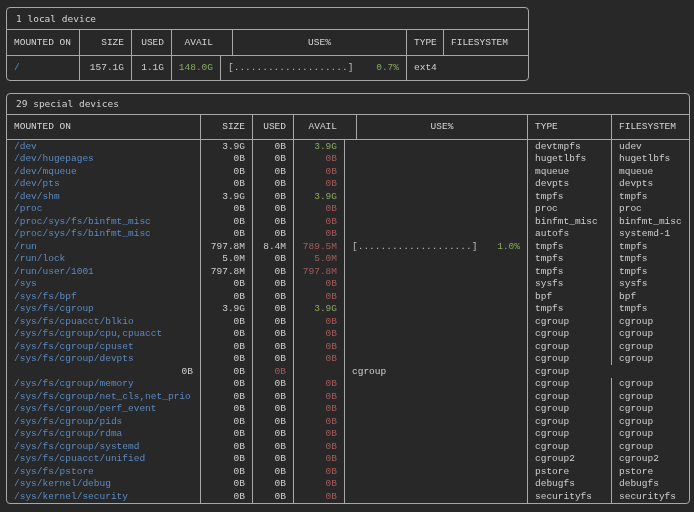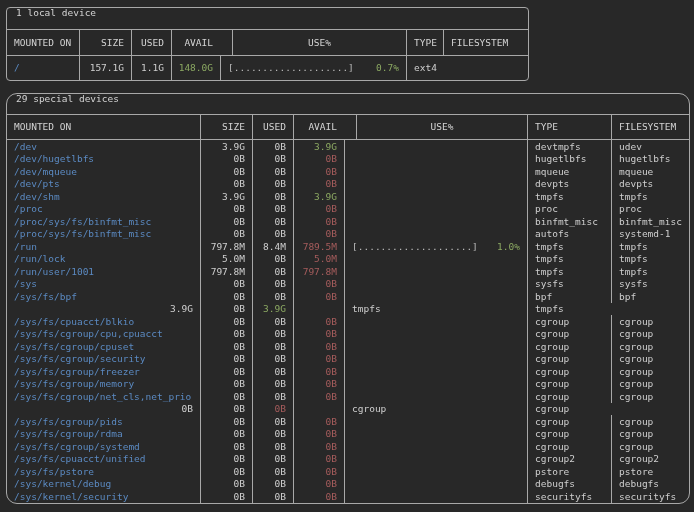--- a/index.html
+++ b/index.html
@@ -5,24 +5,24 @@
   html,body{margin:0;padding:0;}
   body{
     width:694px;height:512px;box-sizing:border-box;
     background:#282828;color:#cfcfcf;
     padding:7px 6px;
     font-family:"DejaVu Sans Mono", monospace;
     font-size:9.5px;line-height:1;
   }
   .tbl{border:1px solid #a8a8a8;border-radius:4px;overflow:hidden;background:#282828;}
   .t1{width:521px;margin-bottom:12px;}
-  .t2{width:682px;border-radius:11px;}
-  .title-row{display:flex;align-items:flex-start;padding:0 9px;border-bottom:1px solid #a8a8a8;height:21px;color:#d4d4d4;}
+  .t2{width:682px;}
+  .title-row{display:flex;align-items:center;padding:0 9px;border-bottom:1px solid #a8a8a8;height:21px;color:#d4d4d4;}
   .t2 .title-row{height:20px;}
-  .grid-row{display:grid;}
+  .grid-row{display:grid;font-family:Liberation Mono, monospace;}
   .t1 .grid-row{grid-template-columns:72px 52px 40px 49px 186px 37px 85px;}
   .t2 .grid-row{grid-template-columns:193px 52px 41px 51px 183px 84px 78px;}
   .header-row{border-bottom:1px solid #a8a8a8;}
   .cell{display:flex;align-items:center;padding:0 7px;overflow:hidden;white-space:nowrap;}
   .cell + .cell{border-left:1px solid #a8a8a8;}
   .t1 .header-row .cell{height:25px;}
   .t2 .header-row .cell{height:24px;}
   .t1 .rows .cell{height:24px;}
   .t2 .rows .cell{height:12.5px;}
   .cell.r{justify-content:flex-end;}
@@ -89,21 +89,21 @@
     <div class="cell r">0B</div>
     <div class="cell r avail green">3.9G</div>
     <div class="cell usecell">
       <span class="bar"></span>
       <span class="pct"></span>
     </div>
     <div class="cell">devtmpfs</div>
     <div class="cell fs">udev</div>
   </div>
         <div class="grid-row data-row">
-    <div class="cell path">/dev/hugetlbfs</div>
+    <div class="cell path">/dev/hugepages</div>
     <div class="cell r">0B</div>
     <div class="cell r">0B</div>
     <div class="cell r avail red">0B</div>
     <div class="cell usecell">
       <span class="bar"></span>
       <span class="pct"></span>
     </div>
     <div class="cell">hugetlbfs</div>
     <div class="cell fs">hugetlbfs</div>
   </div>
@@ -233,20 +233,21 @@
     <div class="cell r">0B</div>
     <div class="cell r avail red">0B</div>
     <div class="cell usecell">
       <span class="bar"></span>
       <span class="pct"></span>
     </div>
     <div class="cell">bpf</div>
     <div class="cell fs">bpf</div>
   </div>
         <div class="grid-row data-row">
+    <div class="cell path">/sys/fs/cgroup</div>
     <div class="cell r">3.9G</div>
     <div class="cell r">0B</div>
     <div class="cell r avail green">3.9G</div>
     <div class="cell usecell">
       <span class="bar"></span>
       <span class="pct"></span>
     </div>
     <div class="cell">tmpfs</div>
     <div class="cell fs">tmpfs</div>
   </div>
@@ -280,33 +281,32 @@
     <div class="cell r">0B</div>
     <div class="cell r avail red">0B</div>
     <div class="cell usecell">
       <span class="bar"></span>
       <span class="pct"></span>
     </div>
     <div class="cell">cgroup</div>
     <div class="cell fs">cgroup</div>
   </div>
         <div class="grid-row data-row">
-    <div class="cell path">/sys/fs/cgroup/security</div>
-    <div class="cell r">0B</div>
-    <div class="cell r">0B</div>
-    <div class="cell r avail red">0B</div>
-    <div class="cell usecell">
-      <span class="bar"></span>
-      <span class="pct"></span>
-    </div>
-    <div class="cell">cgroup</div>
-    <div class="cell fs">cgroup</div>
-  </div>
-        <div class="grid-row data-row">
-    <div class="cell path">/sys/fs/cgroup/freezer</div>
+    <div class="cell path">/sys/fs/cgroup/devpts</div>
+    <div class="cell r">0B</div>
+    <div class="cell r">0B</div>
+    <div class="cell r avail red">0B</div>
+    <div class="cell usecell">
+      <span class="bar"></span>
+      <span class="pct"></span>
+    </div>
+    <div class="cell">cgroup</div>
+    <div class="cell fs">cgroup</div>
+  </div>
+        <div class="grid-row data-row">
     <div class="cell r">0B</div>
     <div class="cell r">0B</div>
     <div class="cell r avail red">0B</div>
     <div class="cell usecell">
       <span class="bar"></span>
       <span class="pct"></span>
     </div>
     <div class="cell">cgroup</div>
     <div class="cell fs">cgroup</div>
   </div>
@@ -328,20 +328,21 @@
     <div class="cell r">0B</div>
     <div class="cell r avail red">0B</div>
     <div class="cell usecell">
       <span class="bar"></span>
       <span class="pct"></span>
     </div>
     <div class="cell">cgroup</div>
     <div class="cell fs">cgroup</div>
   </div>
         <div class="grid-row data-row">
+    <div class="cell path">/sys/fs/cgroup/perf_event</div>
     <div class="cell r">0B</div>
     <div class="cell r">0B</div>
     <div class="cell r avail red">0B</div>
     <div class="cell usecell">
       <span class="bar"></span>
       <span class="pct"></span>
     </div>
     <div class="cell">cgroup</div>
     <div class="cell fs">cgroup</div>
   </div>

